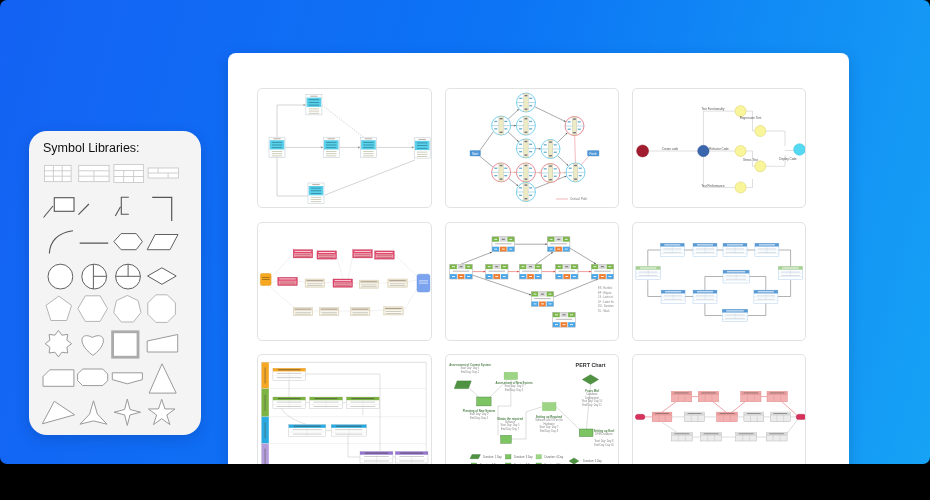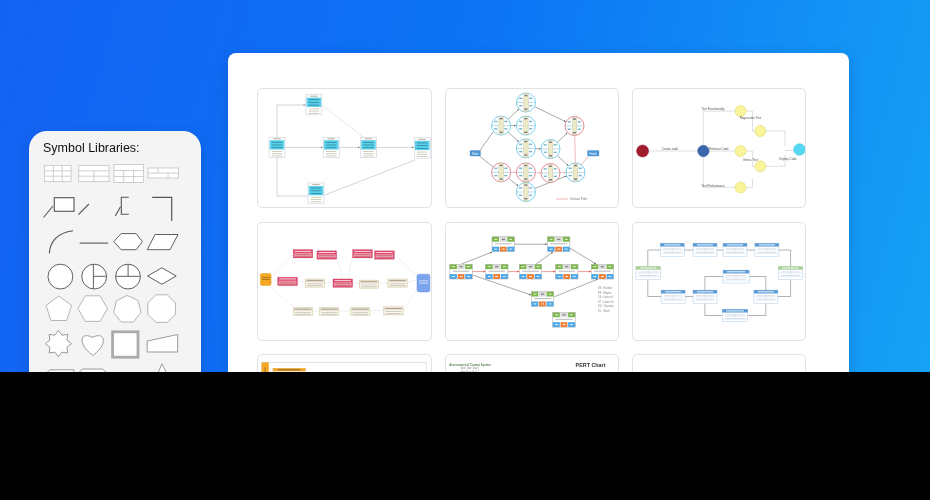--- a/index.html
+++ b/index.html
@@ -1,18 +1,18 @@
 <!DOCTYPE html>
 <html><head>
 <meta charset="utf-8">
 <style>
 * { margin:0; padding:0; box-sizing:border-box; }
 html,body { width:930px; height:500px; background:#000; overflow:hidden; }
-.page { position:absolute; left:0; top:0; width:930px; height:372px;
-  border-radius:0; overflow:hidden;
+.page { position:absolute; left:0; top:0; width:930px; height:464px;
+  border-radius:7px; overflow:hidden;
   background:linear-gradient(105deg,#1462f3 0%,#0c74f5 48%,#16a2f5 100%); }
 .leftpanel { position:absolute; left:29px; top:131px; width:172px; height:304px;
   background:#f4f4f4; border-radius:18px; box-shadow:0 4px 14px rgba(0,30,80,.18); }
 .lp-title { position:absolute; left:14px; top:10px; font-family:"Liberation Sans",sans-serif;
   font-size:12.5px; color:#111; }
 .rightpanel { position:absolute; left:228px; top:53px; width:621px; height:447px;
   background:#fff; border-radius:8px 8px 0 0; box-shadow:0 4px 14px rgba(0,30,80,.18); }
 .card { position:absolute; width:174.8px; height:119.8px; background:#fff;
   border:1px solid #e2e2e2; border-radius:5px; overflow:hidden; }
 </style>

